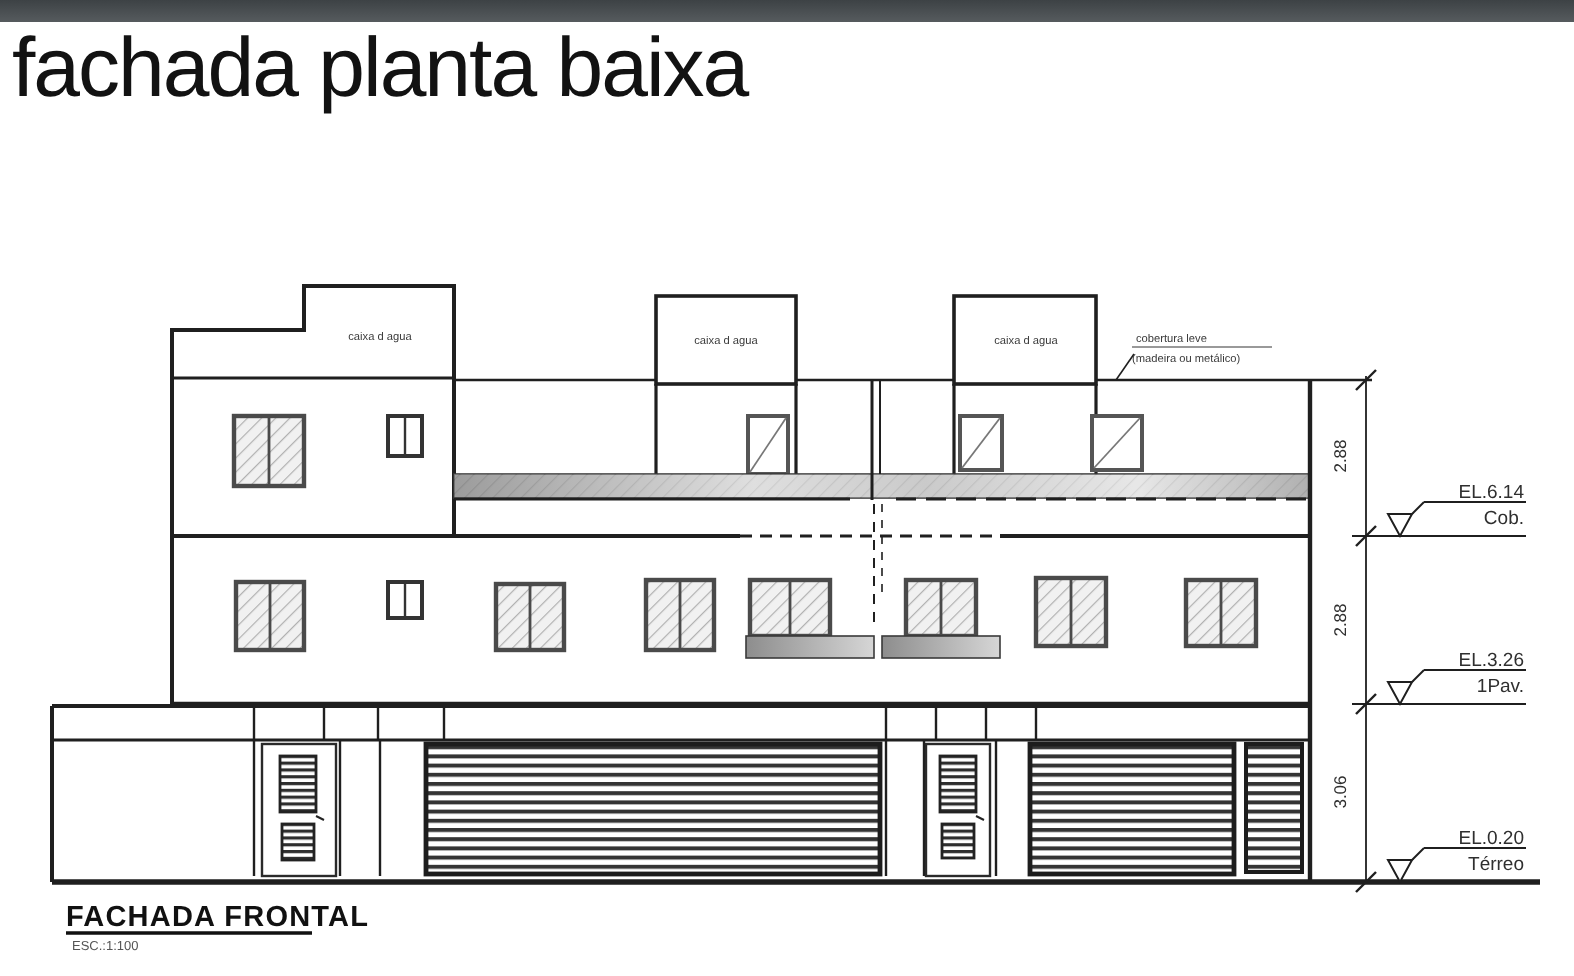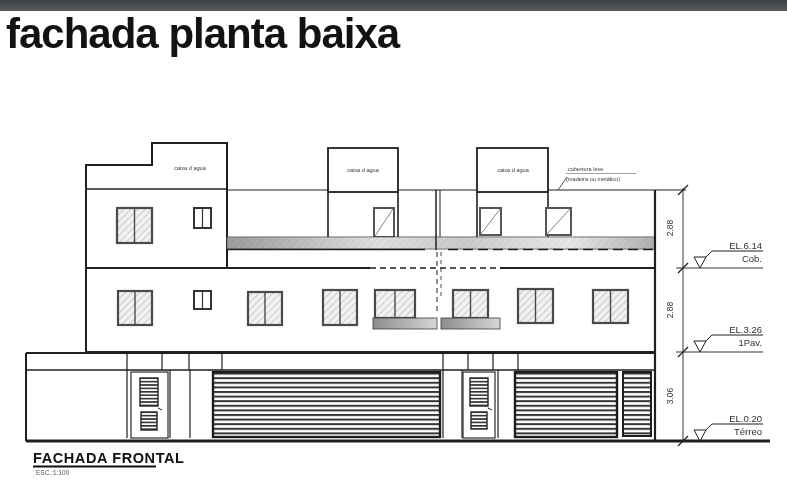--- a/index.html
+++ b/index.html
@@ -1,19 +1,19 @@
 <!DOCTYPE html>
 <html><head>
 <meta charset="utf-8">
 <style>
   html,body{margin:0;padding:0;background:#fff;width:787px;height:488px;overflow:hidden;}
   #stage{position:relative;width:787px;height:488px;background:#fff;font-family:"Liberation Sans",sans-serif;}
   #topbar{position:absolute;left:0;top:0;width:787px;height:11px;
           background:linear-gradient(#3d4245,#565b5e);}
-  #page-title{position:absolute;left:6px;top:10px;font-size:42px;font-weight:bold;
+  #page-title{position:absolute;left:6px;top:10px;font-size:42px;font-weight:normal;
           letter-spacing:-1px;color:#121212;font-family:"Liberation Sans",sans-serif;}
   svg{position:absolute;left:0;top:0;}
   text{font-family:"Liberation Sans",sans-serif;fill:#2a2a2a;}
   .lbl{font-size:5.6px;fill:#3a3a3a;}
   .dim{font-size:8.5px;fill:#2f2f2f;}
   .elev{font-size:9.5px;fill:#2f2f2f;}
   .ftitle{font-size:14.5px;font-weight:bold;letter-spacing:.6px;fill:#111;}
   .fscale{font-size:6.5px;fill:#555;}
   .ln{stroke:#1f1f1f;fill:none;}
 </style>

